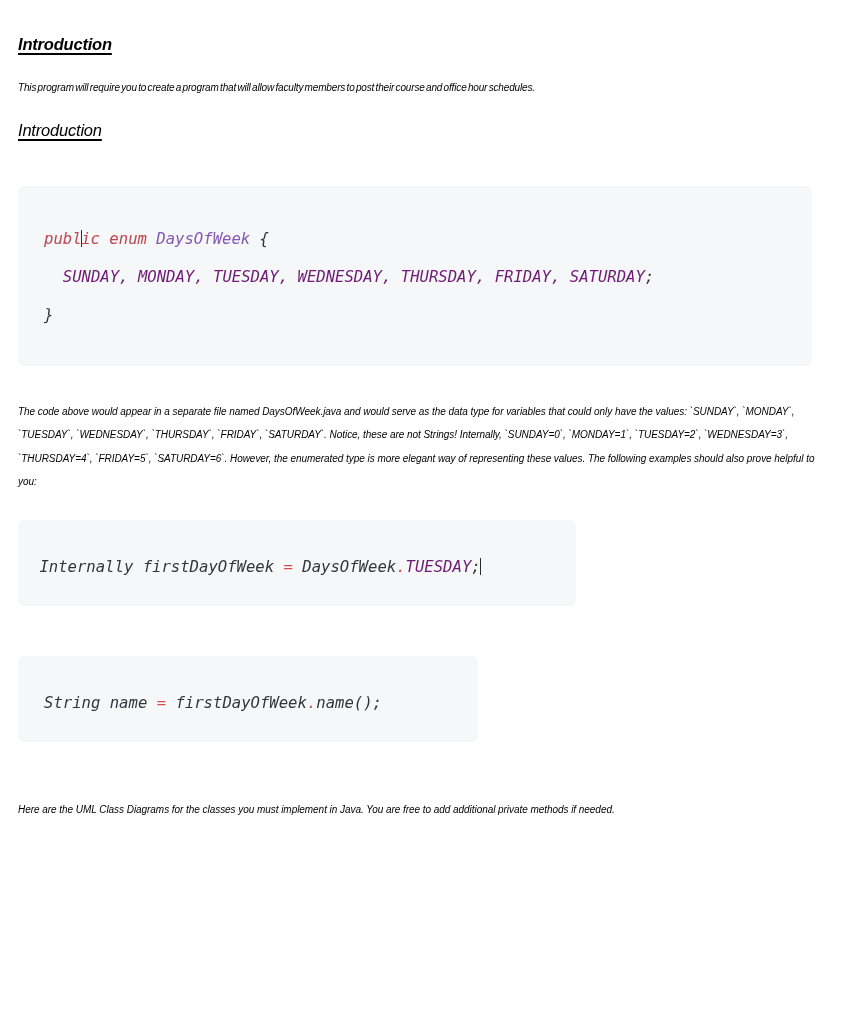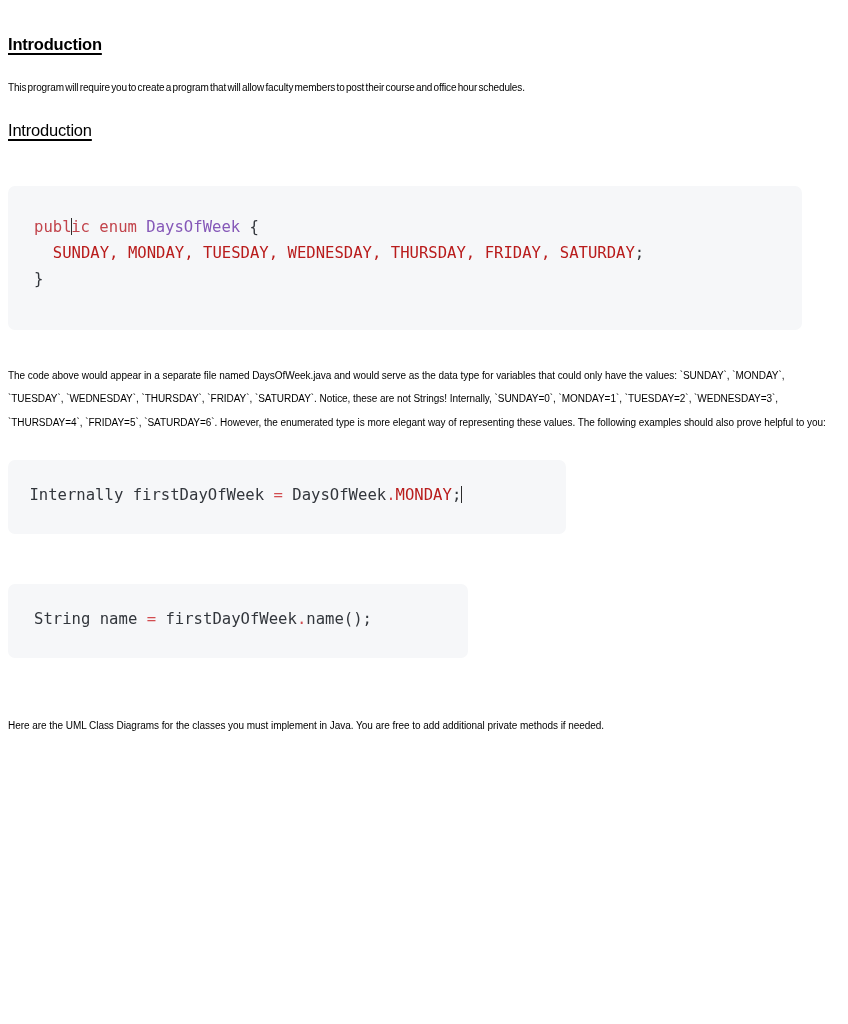--- a/index.html
+++ b/index.html
@@ -18,22 +18,23 @@
 
   .page {
     position: relative;
     width: 848px;
     height: 1024px;
     padding: 0;
     box-sizing: border-box;
   }
 
   .doc {
-    padding: 34px 22px 0 8px;
+    padding: 34px 22px 0 18px;
     box-sizing: border-box;
+    font-style: italic;
   }
 
   
   h2.heading {
     margin: 0;
     padding: 0;
     font-size: 16.5px;
     line-height: 20px;
     letter-spacing: -0.2px;
     font-weight: 700;
@@ -88,34 +89,34 @@
     width: 558px;
     padding: 22px 18px 26px 12px;
   }
   .codeblock.small {
     width: 460px;
     padding: 22px 18px 26px 26px;
   }
 
   .tok-kw   { color: #c2444c; }
   .tok-type { color: #8558b8; }
-  .tok-const{ color: #b91c1c; }
+  .tok-const{ color: #701a75; }
   .tok-op   { color: #d24c50; }
   .tok-plain{ color: #32363c; }
 
   .caret {
     display: inline-block;
     width: 0;
     border-left: 1.4px solid #2b2b2b;
     height: 17px;
     vertical-align: -3px;
     margin: 0 -0.7px;
   }
 
-  .code-line { display: block; }
+  .code-line { display: block; margin-top: 12px; }
 </style>
 </head>
 <body>
 
 <div class="page">
   <div class="doc">
 
     <h2 class="heading">Introduction</h2>
 
     <div class="sp-22"></div>
@@ -132,21 +133,21 @@
     <div class="sp-26"></div>
 
     <div class="codeblock big"><span class="code-line"><span class="tok-kw">publ</span><span class="caret"></span><span class="tok-kw">ic</span><span class="tok-kw"> </span><span class="tok-kw">enum</span><span> </span><span class="tok-type">DaysOfWeek</span><span> </span><span class="tok-plain">{</span></span><span class="code-line">  <span class="tok-const">SUNDAY, MONDAY, TUESDAY, WEDNESDAY, THURSDAY, FRIDAY, SATURDAY</span><span class="tok-plain">;</span></span><span class="code-line"><span class="tok-plain">}</span></span></div>
 
     <div class="sp-34"></div>
 
     <p class="body loose">The code above would appear in a separate file named DaysOfWeek.java and would serve as the data type for variables that could only have the values: `SUNDAY`, `MONDAY`, `TUESDAY`, `WEDNESDAY`, `THURSDAY`, `FRIDAY`, `SATURDAY`. Notice, these are not Strings! Internally, `SUNDAY=0`, `MONDAY=1`, `TUESDAY=2`, `WEDNESDAY=3`, `THURSDAY=4`, `FRIDAY=5`, `SATURDAY=6`. However, the enumerated type is more elegant way of representing these values. The following examples should also prove helpful to you:</p>
 
     <div class="sp-26"></div>
 
-    <div class="codeblock mid"><span class="code-line"> <span class="tok-plain">Internally firstDayOfWeek </span><span class="tok-op">=</span><span class="tok-plain"> DaysOfWeek</span><span class="tok-op">.</span><span class="tok-const">MONDAY</span><span class="tok-plain">;</span><span class="caret"></span></span></div>
+    <div class="codeblock mid"><span class="code-line"> <span class="tok-plain">Internally firstDayOfWeek </span><span class="tok-op">=</span><span class="tok-plain"> DaysOfWeek</span><span class="tok-op">.</span><span class="tok-const">TUESDAY</span><span class="tok-plain">;</span><span class="caret"></span></span></div>
 
     <div class="sp-30"></div>
 
 
     <div class="sp-20"></div>
 
     <div class="codeblock small"><span class="code-line"><span class="tok-plain">String name </span><span class="tok-op">=</span><span class="tok-plain"> firstDayOfWeek</span><span class="tok-op">.</span><span class="tok-plain">name();</span></span></div>
 
     <div class="sp-34"></div>
 

